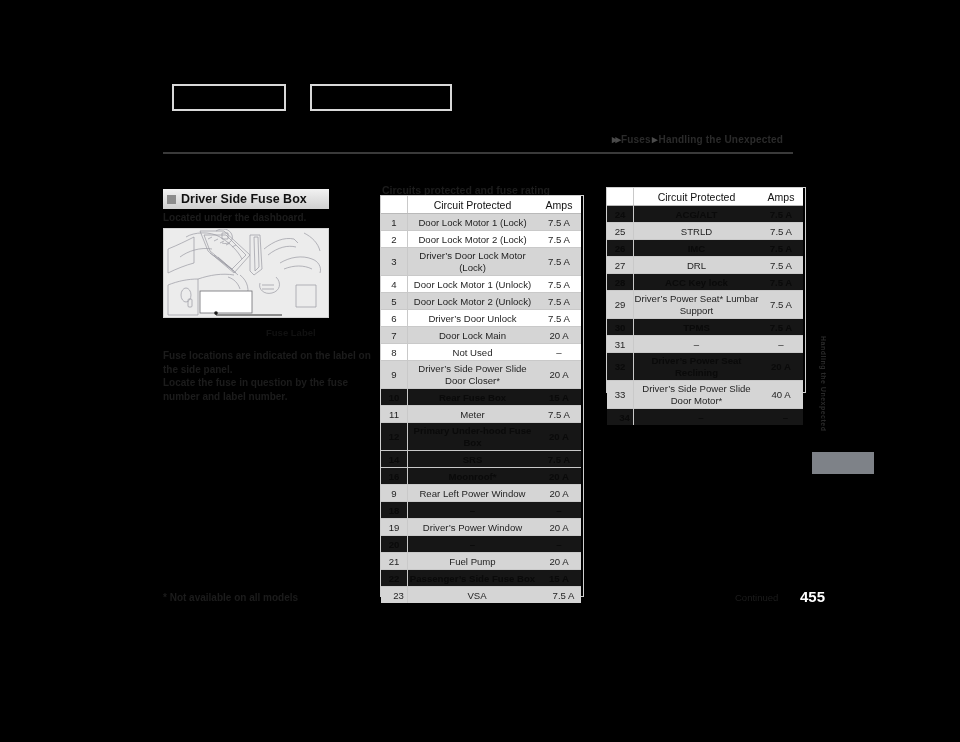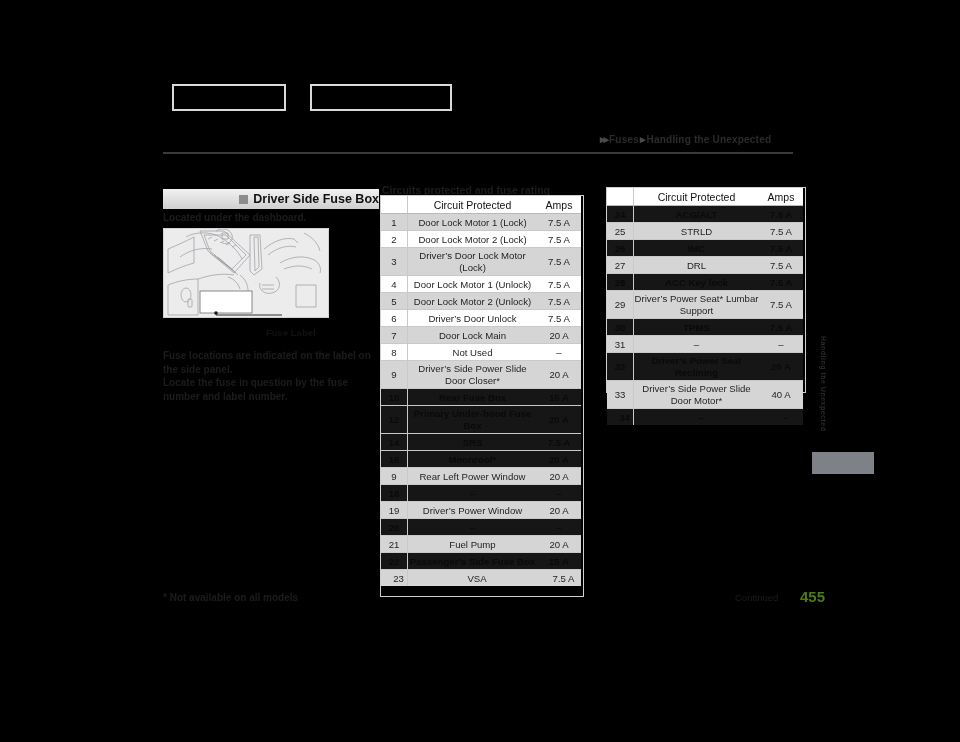--- a/index.html
+++ b/index.html
@@ -9,47 +9,47 @@
   .page{position:absolute;left:0;top:0;width:960px;height:742px;background:#000;}
 
   
   .tb-box{position:absolute;border:2px solid #d9d9d9;background:#000;}
   #tb1{left:172px;top:84px;width:110px;height:23px;}
   #tb2{left:310px;top:84px;width:138px;height:23px;}
 
   
   .hdr-rule{position:absolute;left:163px;top:152px;width:630px;height:2px;background:#3a3a3a;}
   .breadcrumb{position:absolute;left:600px;top:133px;width:195px;height:14px;
-     text-align:left;color:#2b2b2b;font-size:10px;font-weight:bold;letter-spacing:.2px;
+     text-align:center;color:#2b2b2b;font-size:10px;font-weight:bold;letter-spacing:.2px;
      white-space:nowrap;}
   .breadcrumb .chev{color:#4a4a4a;font-size:11px;letter-spacing:-2px;margin-right:2px;}
 
   
-  .sec-head{position:absolute;left:163px;top:189px;width:216px;height:20px;
+  .sec-head{position:absolute;left:163px;top:189px;width:166px;height:20px;
      background:linear-gradient(to bottom,#f2f2f2,#cfcfcf);
-     display:flex;align-items:center;justify-content:flex-end;}
+     display:flex;align-items:center;}
   .sec-head .sq{width:9px;height:9px;background:#8c8c8c;margin:0 5px 0 4px;flex:none;}
   .sec-head .tx{font-size:12.5px;font-weight:bold;color:#111;}
 
   .lead-txt{position:absolute;left:163px;top:212px;width:210px;
      font-size:10px;font-weight:bold;color:#1c1c1c;line-height:12px;}
 
   .fig{position:absolute;left:163px;top:228px;width:164px;height:88px;
        background:#e9e9e9;border:1px solid #d2d2d2;overflow:hidden;}
   .figcap{position:absolute;left:266px;top:327px;font-size:9.5px;color:#111;font-weight:bold;}
 
   .body-txt{position:absolute;left:163px;top:350px;width:212px;
      font-size:10px;font-weight:bold;color:#1c1c1c;line-height:12.5px;}
   .body-txt p{margin:0 0 1px 0;}
 
   .footnote{position:absolute;left:163px;top:592px;font-size:10px;font-weight:bold;color:#1c1c1c;}
 
   .cont{position:absolute;left:735px;top:592px;width:95px;
         font-size:9.5px;font-weight:normal;color:#1c1c1c;}
-  .pgno{position:absolute;left:800px;top:588px;font-size:15px;font-weight:bold;color:#4d7c0f;}
+  .pgno{position:absolute;left:800px;top:588px;font-size:15px;font-weight:bold;color:#ffffff;}
 
   
   .tbl-title{position:absolute;font-size:10.5px;font-weight:bold;color:#1d1d1d;
              white-space:nowrap;}
   #ttl-mid{left:382px;top:184px;}
 
   
   .tbl{position:absolute;border-collapse:collapse;table-layout:fixed;
        font-size:9.6px;color:#1f1f1f;background:#000;}
   #tbl-mid{left:381px;top:196px;width:200px;}
@@ -200,20 +200,25 @@
         <tr class="gy tall">
           <td class="c-no">9</td>
           <td class="c-cir">Driver’s Side Power Slide Door Closer*</td>
           <td class="c-amp">20 A</td>
         </tr>
         <tr class="dk">
           <td class="c-no">10</td>
           <td class="c-cir">Rear Fuse Box</td>
           <td class="c-amp">15 A</td>
         </tr>
+        <tr class="gy">
+          <td class="c-no">11</td>
+          <td class="c-cir">Meter</td>
+          <td class="c-amp">7.5 A</td>
+        </tr>
         <tr class="dk tall">
           <td class="c-no">12</td>
           <td class="c-cir">Primary Under-hood Fuse Box</td>
           <td class="c-amp">20 A</td>
         </tr>
         <tr class="dk">
           <td class="c-no">14</td>
           <td class="c-cir">SRS</td>
           <td class="c-amp">7.5 A</td>
         </tr>

